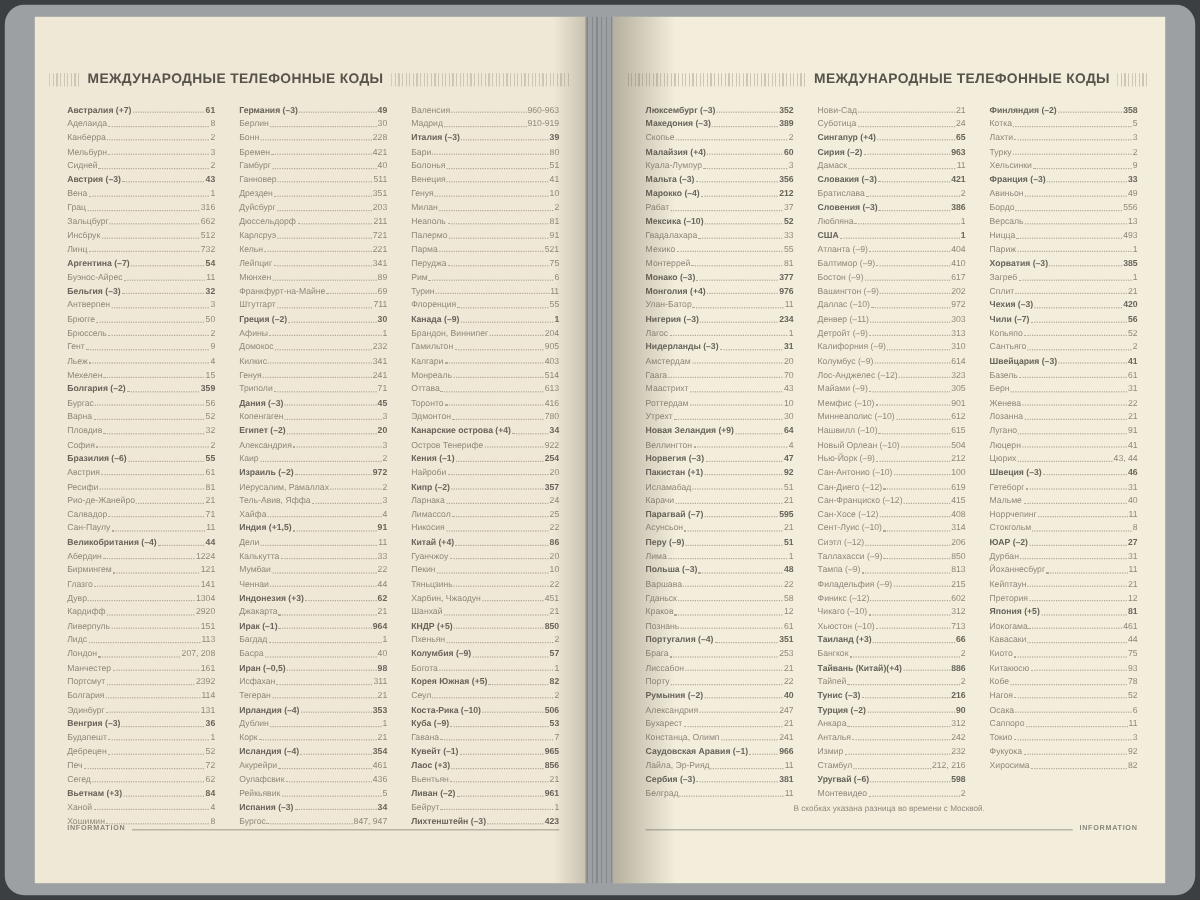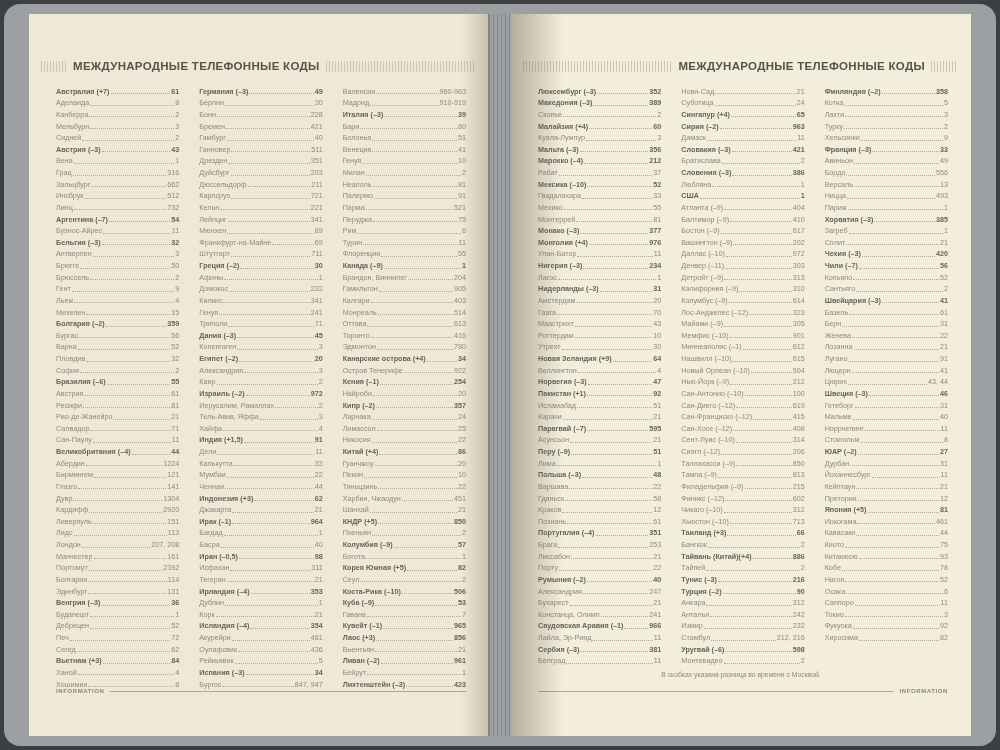--- a/index.html
+++ b/index.html
@@ -1247,21 +1247,21 @@
           <span class="lab">Майами (–9)</span>
           <span class="dots"></span>
           <span class="val">305</span>
         </div>
         <div class="row">
           <span class="lab">Мемфис (–10)</span>
           <span class="dots"></span>
           <span class="val">901</span>
         </div>
         <div class="row">
-          <span class="lab">Миннеаполис (–1)</span>
+          <span class="lab">Миннеаполис (–10)</span>
           <span class="dots"></span>
           <span class="val">612</span>
         </div>
         <div class="row">
           <span class="lab">Нашвилл (–10)</span>
           <span class="dots"></span>
           <span class="val">615</span>
         </div>
         <div class="row">
           <span class="lab">Новый Орлеан (–10)</span>

